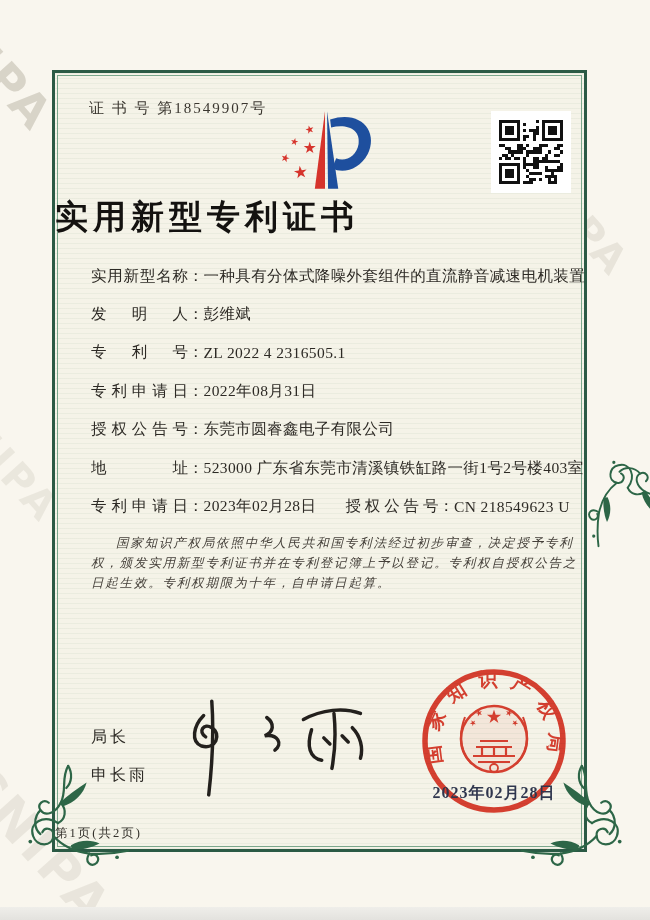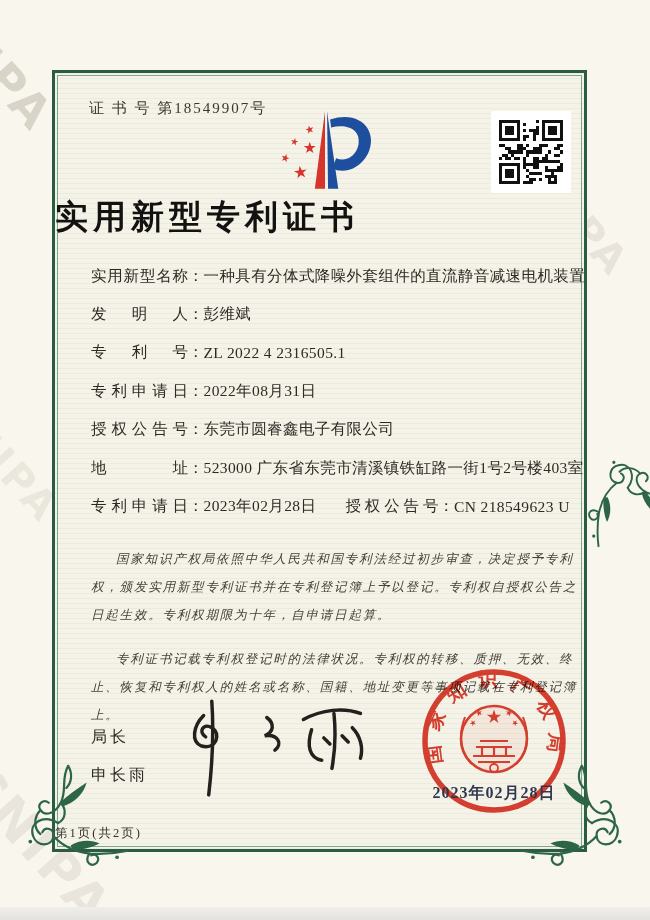--- a/index.html
+++ b/index.html
@@ -30,21 +30,21 @@
          font-size:33px;font-weight:bold;letter-spacing:5px;color:#141210;}
 
   .fields{position:absolute;left:36px;top:184px;width:482px;color:#2d2a25;}
   .row{height:38.4px;display:flex;align-items:center;font-size:15.5px;}
   .flabel{display:inline-block;width:97px;text-align:justify;text-align-last:justify;flex:none;}
   .flabel2{display:inline-block;width:93px;text-align:justify;text-align-last:justify;flex:none;margin-left:29px;}
   .colon{flex:none;}
   .fvalue{white-space:nowrap;letter-spacing:.4px;}
 
   .paras{position:absolute;left:36px;top:456px;width:488px;color:#45403a;}
-  .paras p{margin:16px 0 3px 0;font-size:12.5px;line-height:28px;letter-spacing:1.8px;
+  .paras p{margin:4px 0 3px 0;font-size:12.5px;line-height:20px;letter-spacing:1.8px;
            text-indent:2em;font-style:italic;}
 
   .sign-title{position:absolute;left:36px;top:654px;font-size:16px;letter-spacing:3px;color:#2d2a25;}
   .sign-name{position:absolute;left:36px;top:692px;font-size:16px;letter-spacing:3px;color:#2d2a25;}
   .signature{position:absolute;left:118px;top:616px;width:214px;height:112px;}
 
   .seal{position:absolute;left:363px;top:592px;width:152px;height:152px;
         mix-blend-mode:multiply;opacity:.92;}
   .seal svg{position:absolute;inset:0;}
   .seal-date{position:absolute;left:0;top:118px;width:100%;text-align:center;
@@ -281,21 +281,20 @@
           <span class="colon">：</span>
           <span class="fvalue">2023年02月28日</span>
         <span class="flabel2">授权公告号</span>
           <span class="colon">：</span>
           <span class="fvalue">CN 218549623 U</span>
       </div>
     </div>
 
     <div class="paras">
       <p>国家知识产权局依照中华人民共和国专利法经过初步审查，决定授予专利权，颁发实用新型专利证书并在专利登记簿上予以登记。专利权自授权公告之日起生效。专利权期限为十年，自申请日起算。</p>
-      <p>专利证书记载专利权登记时的法律状况。专利权的转移、质押、无效、终止、恢复和专利权人的姓名或名称、国籍、地址变更等事项记载在专利登记簿上。</p>
     </div>
 
     <div class="sign-title">局长</div>
     <div class="sign-name">申长雨</div>
     <svg class="signature" viewBox="0 0 210 110">
       <g stroke="#23201d" stroke-width="3.4" fill="none" stroke-linecap="round">
         <path d="M30 26 C 20 36 17 52 28 56 C 42 60 48 44 38 38 C 30 33 24 42 32 47"></path>
         <path d="M38 12 C 40 40 38 78 35 104"></path>
         <path d="M92 28 C 100 34 99 42 90 46 C 103 44 108 54 100 60"></path>
         <path d="M128 30 C 146 20 168 18 184 24"></path>

